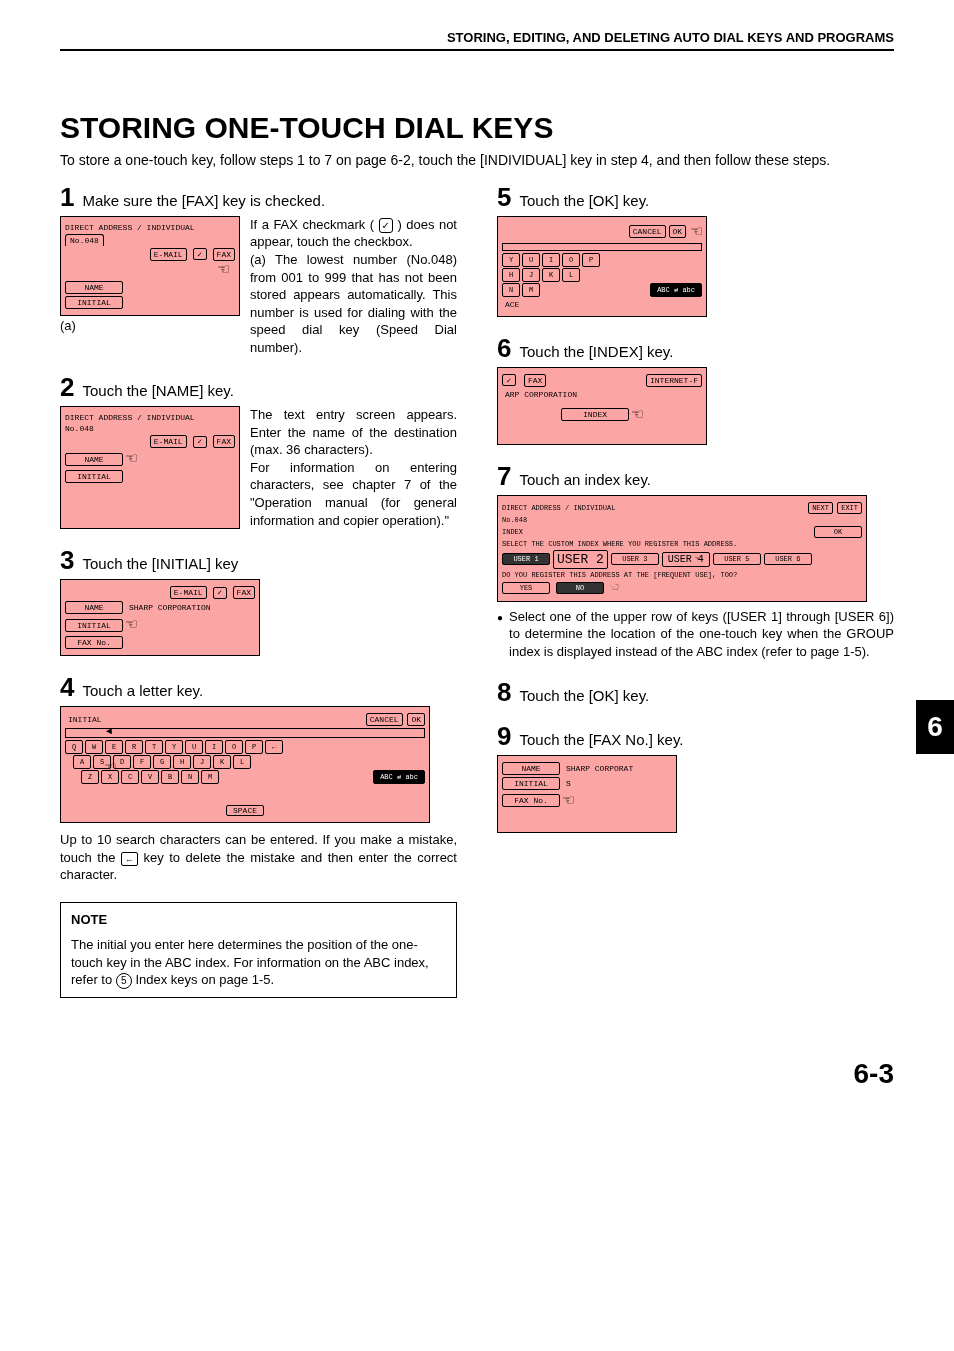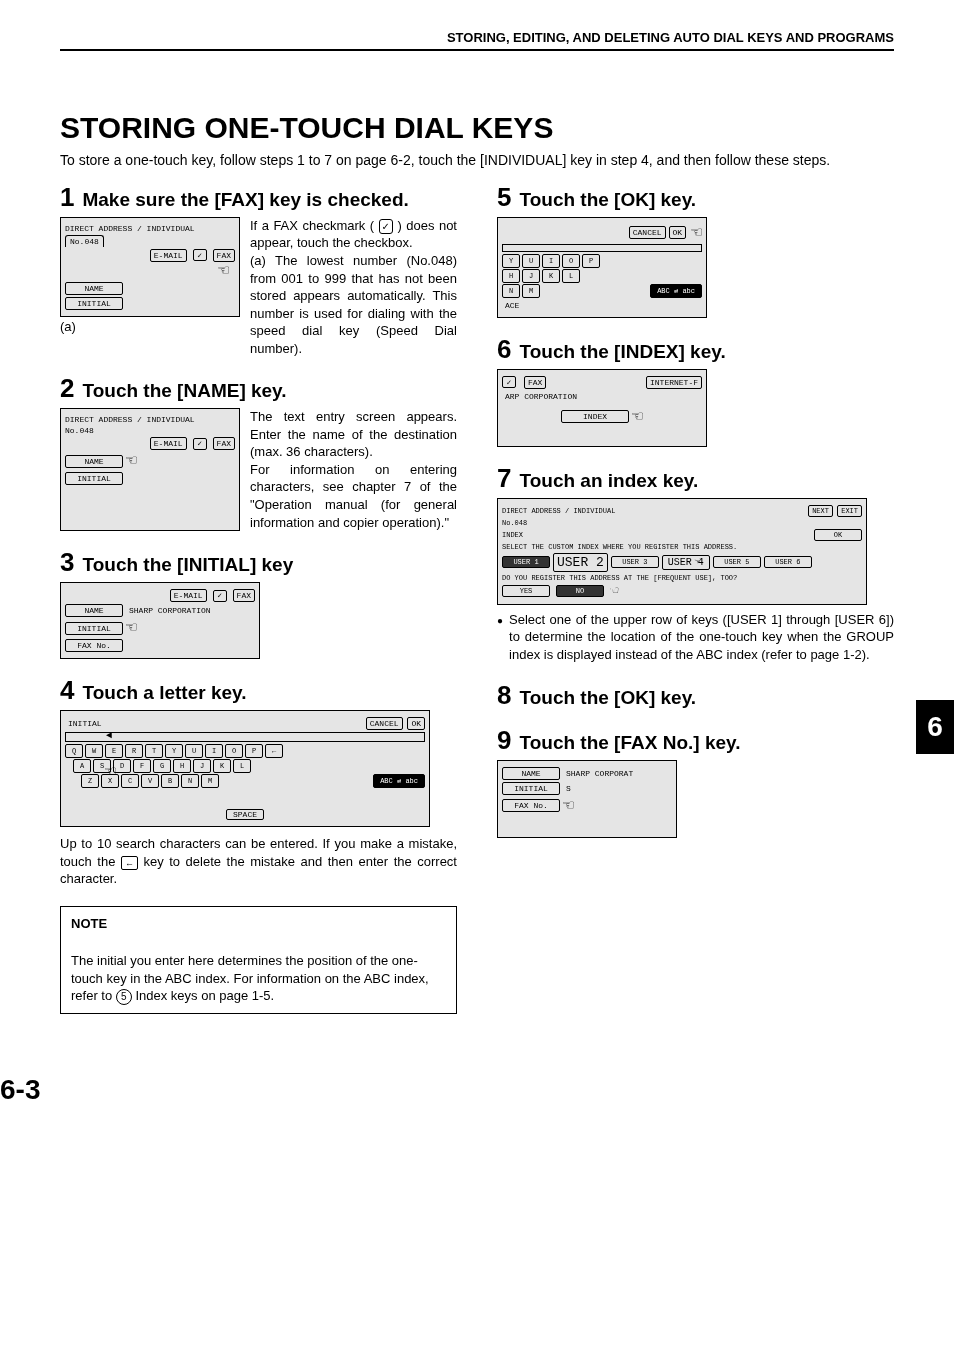--- a/index.html
+++ b/index.html
@@ -47,43 +47,43 @@
     align-items: baseline;
     gap: 8px;
     margin-bottom: 6px;
   }
   .step-num {
     font-size: 26px;
     font-weight: bold;
     line-height: 1;
   }
   .step-title {
-    font-size: 19px;
-    font-weight: bold;
+    font-size: 15px;
+    font-weight: normal;
   }
   .step-body {
     display: flex;
     gap: 10px;
   }
   .step-text {
     font-size: 13px;
     line-height: 1.35;
     text-align: justify;
   }
   .step-text-full {
     font-size: 13px;
     line-height: 1.35;
     text-align: justify;
   }
   .screen {
     border: 1px solid #000;
     font-family: "Courier New", monospace;
     font-size: 8px;
     padding: 4px;
-    background: #e5e5e5;
+    background: #fca5a5;
     flex-shrink: 0;
   }
   .scr-row { display:flex; align-items:center; gap:3px; margin:2px 0;}
   .scr-tab { border:1px solid #000; border-bottom:none; border-radius:3px 3px 0 0; padding:1px 4px; display:inline-block;}
   .scr-btn { border:1px solid #000; border-radius:2px; padding:1px 3px; display:inline-block; text-align:center;}
   .scr-btn-dark { background:#333; color:#fff; }
   .scr-label { padding:1px 3px; }
   .check { border:1px solid #000; width:12px; height:10px; display:inline-flex; align-items:center; justify-content:center; border-radius:2px;}
   .hand {
     font-size: 18px;
@@ -107,41 +107,42 @@
     margin-bottom:6px;
   }
   .bullets li::before { content:"●"; font-size:10px; margin-top:3px;}
   .note-box {
     border:1px solid #000;
     padding:8px 10px;
     font-size:13px;
     line-height:1.35;
     margin-top:14px;
   }
-  .note-box .note-label { font-weight:bold; display:block; margin-bottom:20px;}
+  .note-box .note-label { font-weight:bold; display:block; margin-bottom:8px;}
   .circled { display:inline-block; border:1px solid #000; border-radius:50%; width:14px; height:14px; line-height:14px; text-align:center; font-size:10px;}
   .side-tab {
     position:absolute;
     right:0;
     background:#000;
     color:#fff;
     font-size:28px;
     font-weight:bold;
     width:38px;
     height:54px;
     display:flex;
     align-items:center;
     justify-content:center;
   }
   .page-wrap { position:relative; }
   .footer {
-    text-align:left;
+    text-align:right;
     font-size:28px;
     font-weight:bold;
     padding:20px 60px 30px 0;
+    margin-left:28px;
   }
   .kbd-row { display:flex; gap:2px; margin:1px 0;}
   .kbd { border:1px solid #000; border-radius:2px; width:16px; height:12px; font-size:7px; display:flex; align-items:center; justify-content:center;}
   .kbd-wide { width:auto; padding:0 6px;}
   .back-key { border:1px solid #000; border-radius:2px; padding:0 3px; font-size:9px; display:inline-block;}
   .inline-check { border:1px solid #000; border-radius:3px; padding:0 2px; font-size:10px; display:inline-block;}
 </style>
 </head>
 <body>
 
@@ -412,21 +413,21 @@
                 <span>DO YOU REGISTER THIS ADDRESS AT THE [FREQUENT USE], TOO?</span>
               </div>
           <div class="scr-row" style="justify-content:flex-start;gap:6px;">
             <span class="scr-btn" style="min-width:40px">YES</span>
             <span class="scr-btn scr-btn-dark" style="min-width:40px">NO</span>
             <span class="hand" style="font-size:14px">☜</span>
           </div>
         </div>
         <ul class="bullets">
           <li>
-                <span>Select one of the upper row of keys ([USER 1] through [USER 6]) to determine the location of the one-touch key when the GROUP index is displayed instead of the ABC index (refer to page 1-2).</span>
+                <span>Select one of the upper row of keys ([USER 1] through [USER 6]) to determine the location of the one-touch key when the GROUP index is displayed instead of the ABC index (refer to page 1-5).</span>
               </li>
         </ul>
       </div>
 
       <div class="step">
         <div class="step-head">
           <div class="step-num">8</div>
           <div class="step-title">Touch the [OK] key.</div>
         </div>
       </div>

